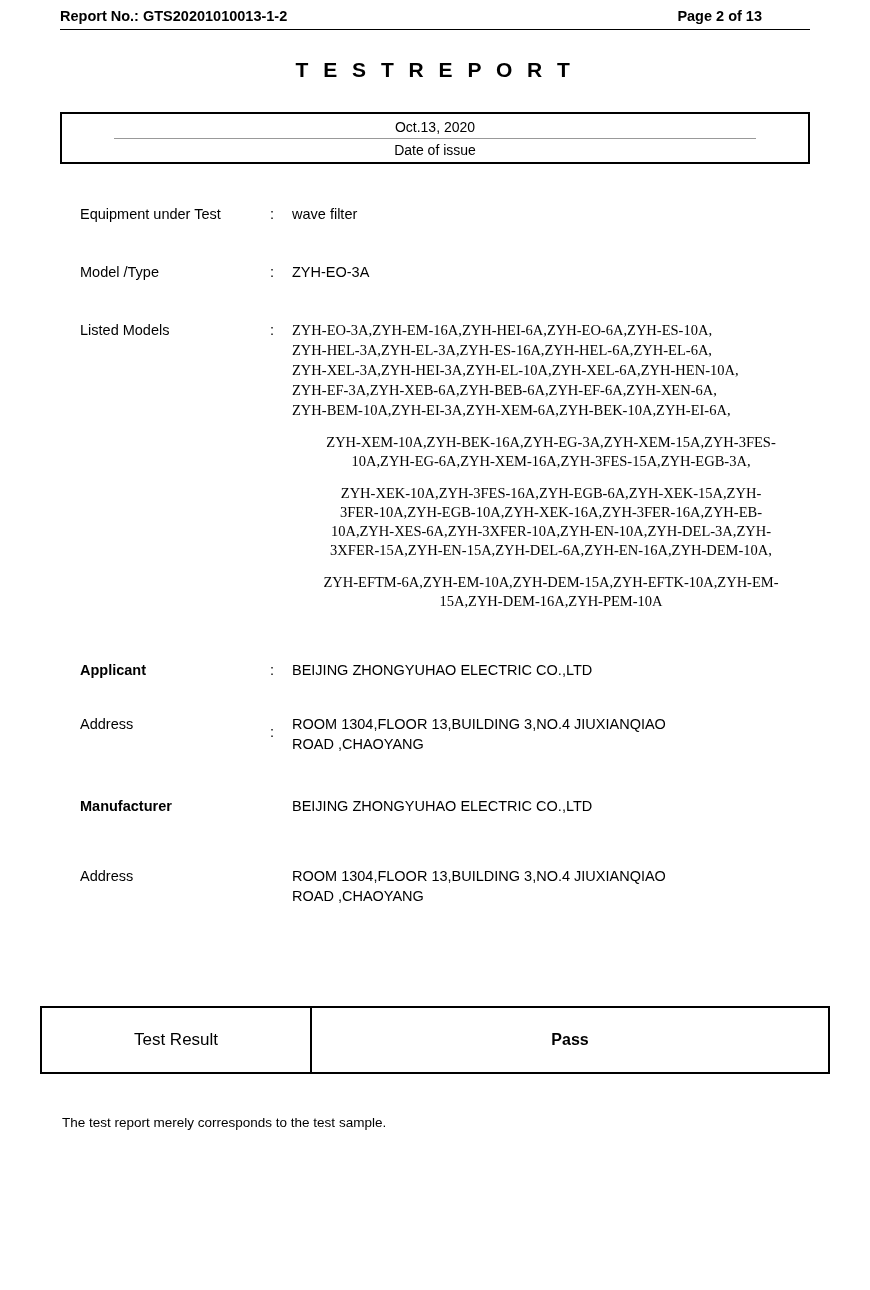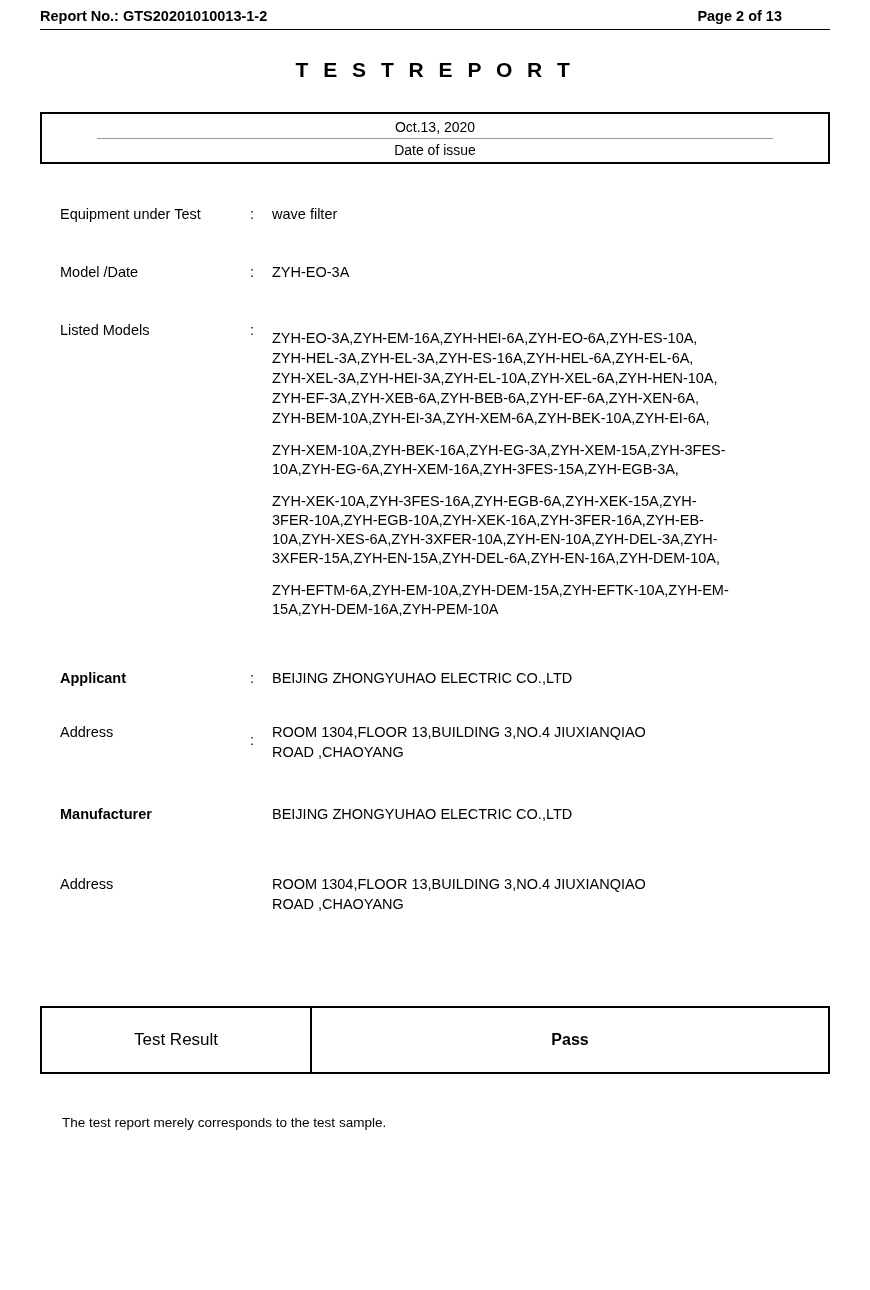--- a/index.html
+++ b/index.html
@@ -13,21 +13,21 @@
     font-family: "Liberation Sans", sans-serif;
     color: #000000;
     position: relative;
     overflow: hidden;
   }
   .page {
     position: relative;
     width: 870px;
     height: 990px;
     box-sizing: border-box;
-    padding: 0 40px;
+    padding: 0 60px;
   }
 
   
   .header {
     display: flex;
     justify-content: space-between;
     align-items: baseline;
     font-size: 14.5px;
     font-weight: bold;
     padding-top: 8px;
@@ -117,26 +117,26 @@
     font-size: 14.5px;
     line-height: 20px;
   }
   .f-value {
     flex: 1 1 auto;
     font-size: 14.5px;
     line-height: 20px;
   }
   .f-value .line { display: block; }
 
-  .models-block { margin-top: 8px; }
+  .models-block { margin-top: 0; font-family: Liberation Serif, serif; }
   .models-block .grp {
     margin-bottom: 13px;
   }
   .models-block .grp.wide-line { line-height: 20px; }
-  .models-block .grp.compact { line-height: 19px; }
+  .models-block .grp.compact { line-height: 19px; text-align: center; }
 
   .gap-lg { height: 16px; }
 
   
   .result-box {
     position: absolute;
     left: 40px;
     right: 40px;
     top: 1006px;
     height: 68px;
@@ -202,21 +202,21 @@
 
     <div class="field-row">
       <div class="f-label">Equipment under Test</div>
       <div class="f-colon">:</div>
       <div class="f-value">wave filter</div>
     </div>
 
     <div style="height:18px"></div>
 
     <div class="field-row">
-      <div class="f-label">Model /Date</div>
+      <div class="f-label">Model /Type</div>
       <div class="f-colon">:</div>
       <div class="f-value">ZYH-EO-3A</div>
     </div>
 
     <div style="height:18px"></div>
 
     <div class="field-row">
       <div class="f-label">Listed Models</div>
       <div class="f-colon">:</div>
       <div class="f-value models-block">

